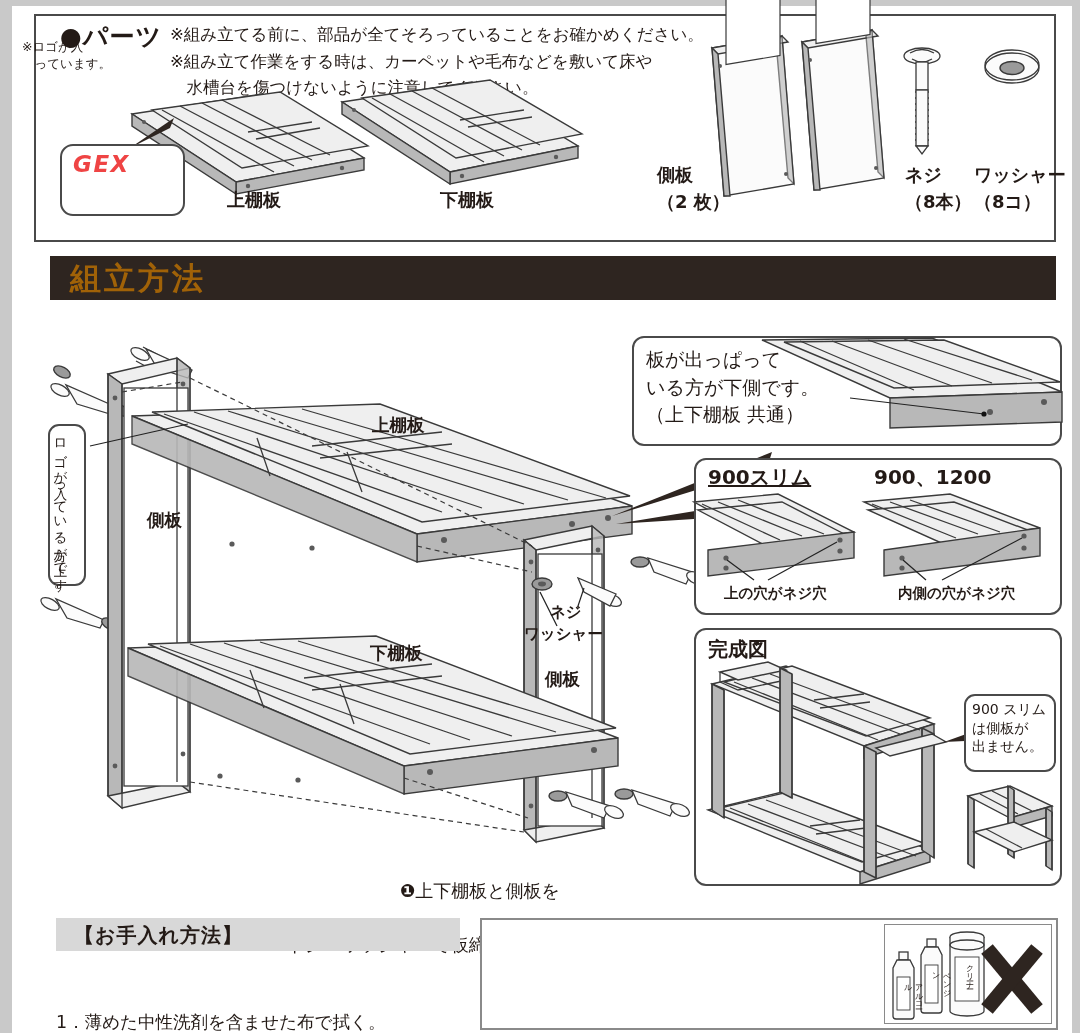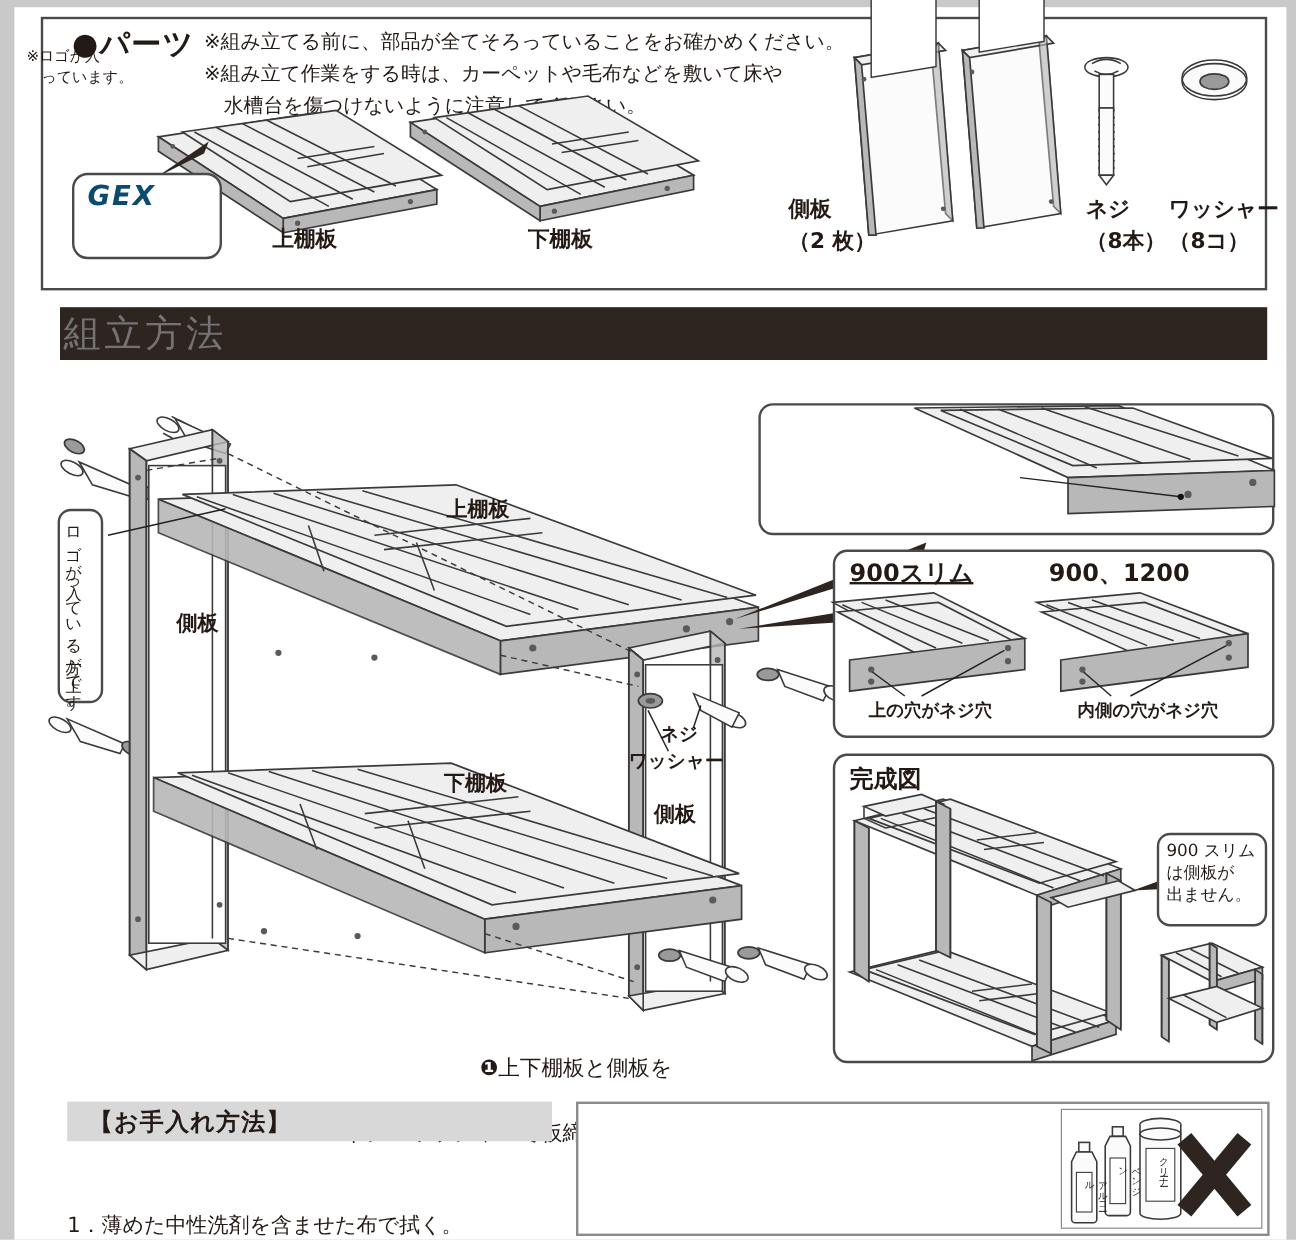--- a/index.html
+++ b/index.html
@@ -38,41 +38,41 @@
   #parts-bullet{left:48px;top:14px;font-size:25px;font-weight:bold;letter-spacing:1px;}
   #parts-note{left:158px;top:16px;font-size:16.5px;line-height:1.62;}
 
   
   #gex-callout{
     left:48px;top:138px;width:125px;height:72px;
     border:2.5px solid #4a4a4a;border-radius:13px;background:#fff;z-index:6;
   }
   #gex-logo{
     position:absolute;left:11px;top:5px;font-size:23px;font-weight:bold;
-    font-style:italic;letter-spacing:1.5px;color:#0c4a6e;
+    font-style:italic;letter-spacing:1.5px;color:#ef4444;
     font-family:"DejaVu Sans","Liberation Sans",sans-serif;
   }
   #gex-callout-text{left:10px;top:33px;font-size:12.5px;line-height:1.32;}
   #gex-tail{
     left:118px;top:112px;width:46px;height:30px;z-index:5;
   }
 
   
   #label-upper-shelf{left:215px;top:182px;font-size:18px;font-weight:bold;}
   #label-lower-shelf{left:428px;top:182px;font-size:18px;font-weight:bold;}
   #label-side-panel-parts{left:645px;top:155px;font-size:18px;font-weight:bold;line-height:1.5;}
   #label-screw-parts{left:893px;top:155px;font-size:18px;font-weight:bold;line-height:1.5;}
   #label-washer-parts{left:962px;top:155px;font-size:18px;font-weight:bold;line-height:1.5;}
 
   
   #assembly-banner{
     left:38px;top:250px;width:1006px;height:44px;background:#2e2520;
   }
   #assembly-banner-text{
-    left:41px;top:252px;font-size:31px;font-weight:normal;color:#737373;letter-spacing:3px;
+    left:58px;top:252px;font-size:31px;font-weight:bold;color:#a16207;letter-spacing:3px;
   }
 
   
   #illust-note{left:172px;top:322px;font-size:16.5px;line-height:1.62;}
 
   
   #protrude-callout{
     left:620px;top:330px;width:430px;height:110px;
     border:2.5px solid #4a4a4a;border-radius:12px;background:#fff;z-index:6;
   }
@@ -361,20 +361,23 @@
     </g>
 
     <path class="lead" d="M78,440 L176,418"></path>
 
     <polygon class="tail" points="600,510 760,446 755,462"></polygon>
     <polygon class="tail" points="604,518 762,492 760,508"></polygon>
   </svg>
 
 
   <div class="box" id="protrude-callout"></div>
+  <div class="t" id="protrude-text">板が出っぱって
+いる方が下側です。
+（上下棚板 共通）</div>
   <svg class="art" width="440" height="110" viewBox="0 0 440 110" style="left:620px;top:330px;z-index:7">
     <polygon class="mtl-top" points="130,4 300,2 430,56 258,62"></polygon>
     <polygon class="mtl-top" points="152,6 312,4 428,46 262,52" fill="#f6f6f6"></polygon>
     <polygon class="mtl-side" points="258,62 430,56 430,86 258,92"></polygon>
     <path class="ln" d="M168,5 L282,54 M200,5 L320,50 M236,4 L360,47 M272,3 L400,44"></path>
     <circle class="hole" cx="412" cy="66" r="3"></circle>
     <circle class="hole" cx="358" cy="76" r="3"></circle>
     <path class="lead" d="M218,62 L352,78"></path>
     <circle fill="#111" cx="352" cy="78" r="2.6"></circle>
   </svg>

